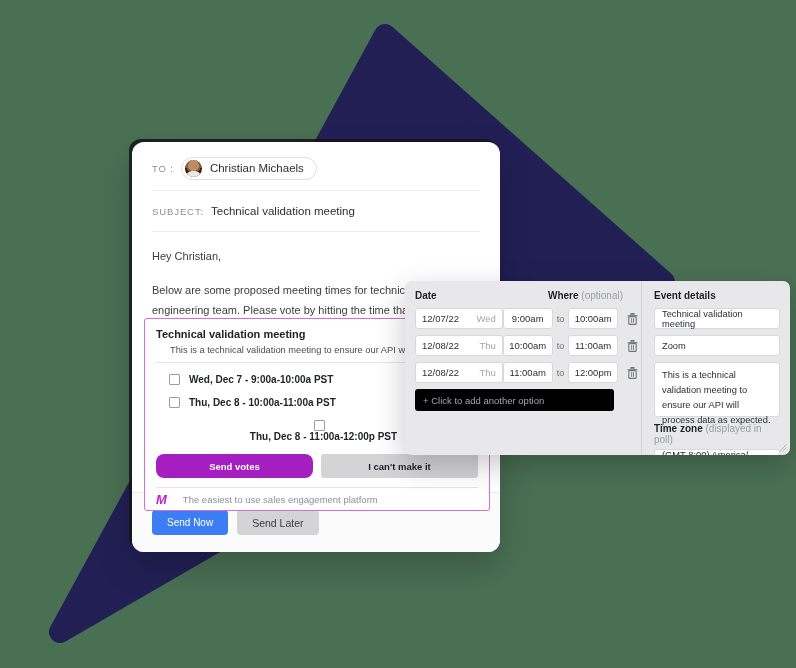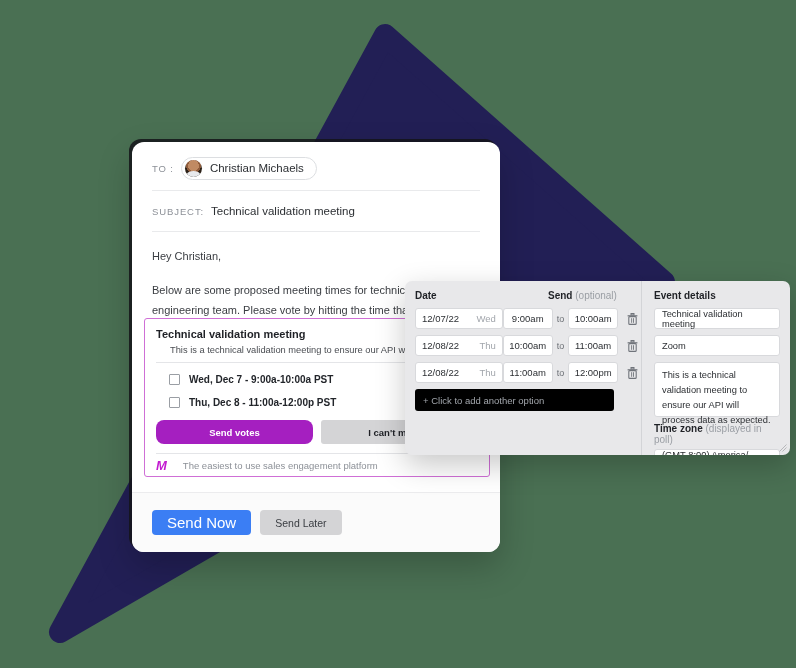--- a/index.html
+++ b/index.html
@@ -85,21 +85,21 @@
   .poll-title { font-size: 11px; font-weight: bold; color: #1f2126; margin-bottom: 5px; }
   .poll-where { font-size: 10px; color: #2c2f33; margin-bottom: 4px; }
   .poll-where b { font-weight: bold; }
   .poll-desc {
     font-size: 9.3px; color: #4a4d52; padding-left: 14px;
     padding-bottom: 7px; border-bottom: 1px solid #e4e5e8;
     white-space: nowrap; overflow: hidden;
   }
   .opt-list { padding: 11px 0 4px 13px; }
   .opt-row { display: flex; align-items: center; margin-bottom: 12px; }
-  .opt-row:last-child { margin-bottom: 8px; }
+  .opt-row:last-child { margin-bottom: 8px; flex-direction: column; }
   .cbx {
     width: 9px; height: 9px; border: 1px solid #9a9ea4;
     border-radius: 1px; margin-right: 9px; flex: none; background: #fff;
   }
   .opt-label { font-size: 10px; font-weight: bold; color: #22252a; white-space: nowrap; }
 
   .btn-row { display: flex; gap: 8px; padding-bottom: 9px; }
   .btn-vote {
     flex: 1 1 0; height: 24px; border-radius: 8px;
     background: #a51fc0; color: #fff;
@@ -129,21 +129,21 @@
   
   .compose-bar {
     position: absolute; left: 0; bottom: 0;
     width: 100%; height: 60px;
     background: #fbfbfb; border-top: 1px solid #ececee;
     display: flex; align-items: center; padding-left: 20px;
     box-sizing: border-box; gap: 9px;
   }
   .btn-send-now {
     height: 25px; padding: 0 15px; border-radius: 4px;
-    background: #3b7ef4; color: #fff; font-size: 15px;
+    background: #3b7ef4; color: #fff; font-size: 10px;
     display: flex; align-items: center; border: none; cursor: pointer;
   }
   .btn-send-later {
     height: 25px; padding: 0 15px; border-radius: 4px;
     background: #d4d4d6; color: #3a3d42; font-size: 10.5px;
     display: flex; align-items: center; border: none; cursor: pointer;
   }
 
   
   .sched-panel {
@@ -239,20 +239,24 @@
     <div class="poll-title">Technical validation meeting</div>
     <div class="poll-desc">This is a technical validation meeting to ensure our API will process data as expected.</div>
 
     <div class="opt-list">
       <div class="opt-row">
         <span class="cbx"></span>
         <span class="opt-label">Wed, Dec 7 - 9:00a-10:00a PST</span>
       </div>
       <div class="opt-row">
         <span class="cbx"></span>
+        <span class="opt-label">Thu, Dec 8 - 10:00a-11:00a PST</span>
+      </div>
+      <div class="opt-row">
+        <span class="cbx"></span>
         <span class="opt-label">Thu, Dec 8 - 11:00a-12:00p PST</span>
       </div>
     </div>
 
     <div class="btn-row">
       <button class="btn-vote">Send votes</button>
       <button class="btn-decline">I can't make it</button>
     </div>
 
     <div class="poll-foot">
@@ -260,21 +264,21 @@
       <span class="foot-text">The easiest to use sales engagement platform</span>
     </div>
   </div>
 
   <div class="sched-panel">
 
     <div class="sched-left">
       <div class="col-heads">
         <span class="head head-date">Date</span>
         <span class="head">
-          <span>Send</span>
+          <span>Where</span>
           <span class="muted">(optional)</span>
         </span>
       </div>
 
       <div class="sched-row">
         <span class="fld fld-date">
           <span>12/07/22</span>
           <span class="dow">Wed</span>
         </span>
         <span class="fld fld-time">9:00am</span>

